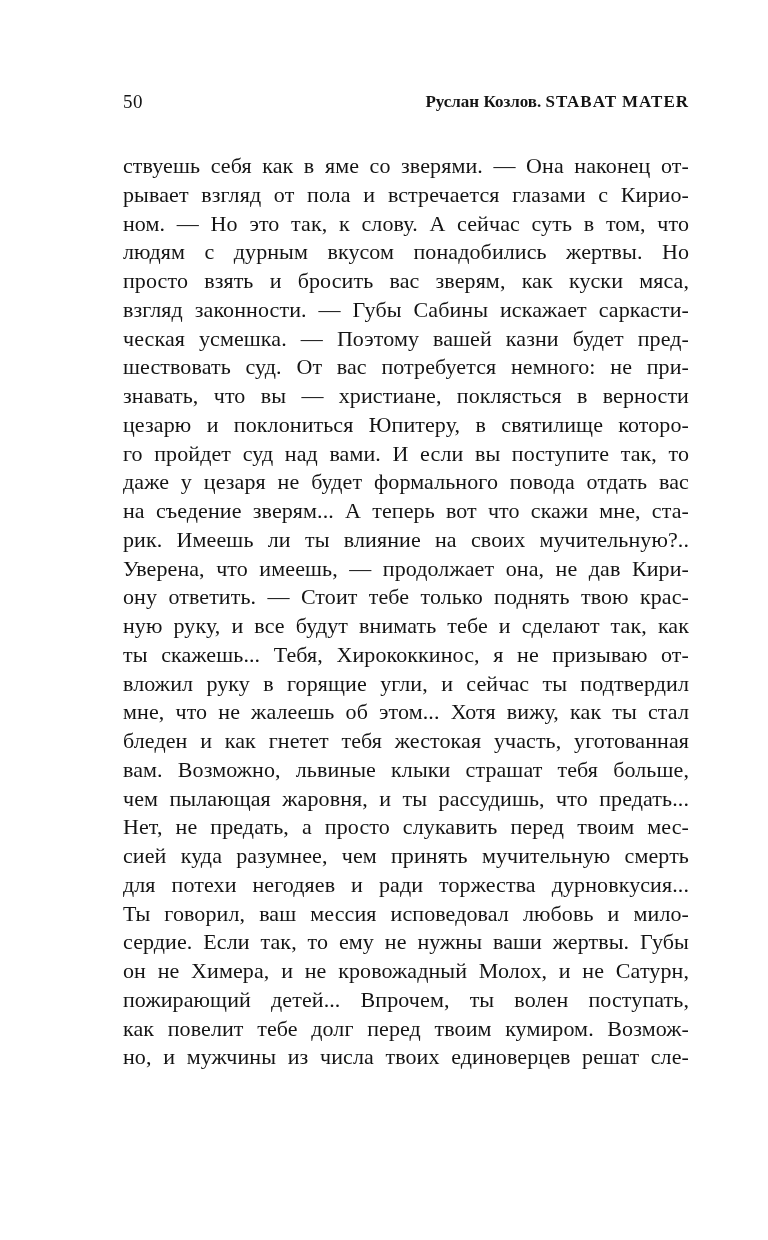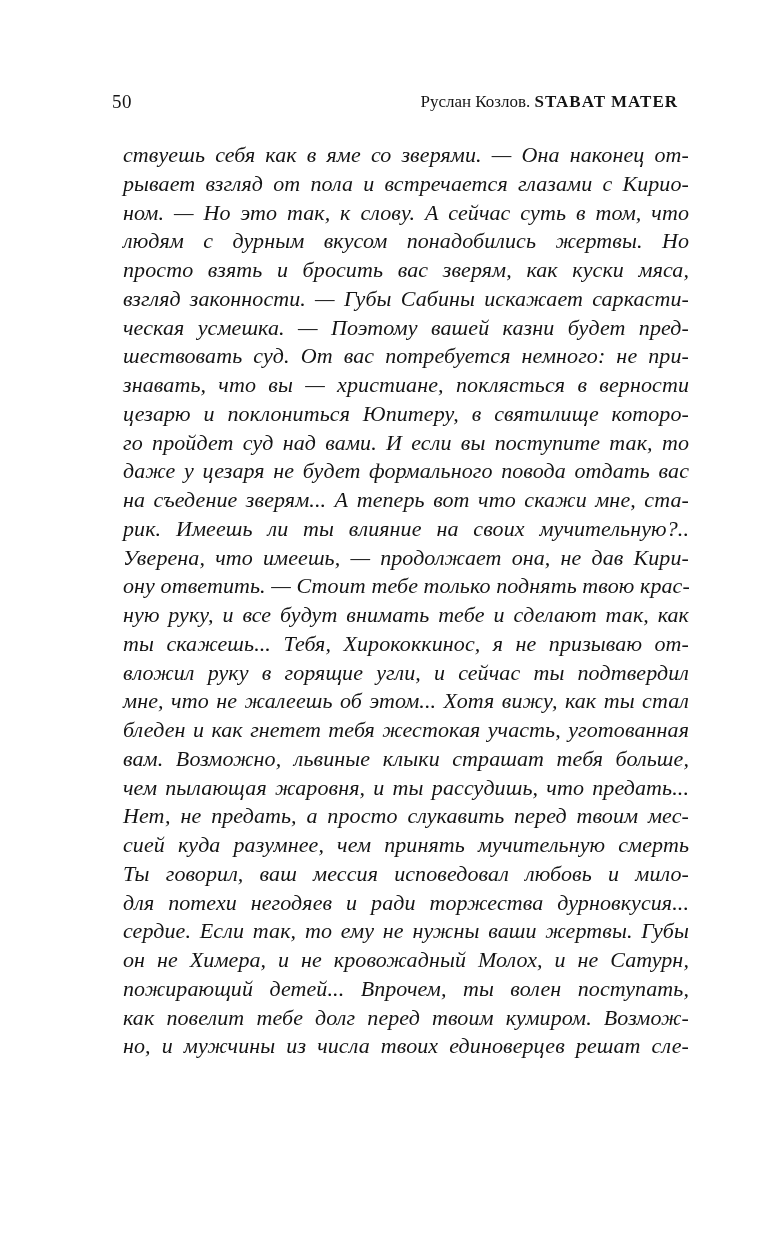--- a/index.html
+++ b/index.html
@@ -12,50 +12,49 @@
     width: 768px;
     height: 1240px;
     background: #ffffff;
     font-family: "Liberation Serif", "DejaVu Serif", serif;
     color: #141414;
     overflow: hidden;
     margin: 0 auto;
   }
   .running-header {
     position: absolute;
-    left: 112px;
+    left: 123px;
     width: 566px;
     top: 91px;
     display: flex;
     justify-content: space-between;
     align-items: flex-start;
     font-size: 17px;
     line-height: 22px;
     white-space: nowrap;
   }
   .page-number {
     font-size: 19px;
     letter-spacing: 0.5px;
   }
   .header-right {
     font-size: 17px;
   }
   .header-author {
-    font-weight: 400;
+    font-weight: 700;
   }
   .header-booktitle {
     font-weight: 700;
     letter-spacing: 1px;
   }
   .body-text {
     position: absolute;
     left: 123px;
     width: 566px;
-    top: 141px;
-    font-style: italic;
+    top: 152px;
   }
   .text-line {
     font-size: 22px;
     line-height: 28.75px;
     height: 28.75px;
     text-align: justify;
     text-align-last: justify;
     white-space: nowrap;
     letter-spacing: 0.1px;
   }
@@ -89,22 +88,22 @@
     <div class="text-line">ону ответить. — Стоит тебе только поднять твою крас-</div>
     <div class="text-line">ную руку, и все будут внимать тебе и сделают так, как</div>
     <div class="text-line">ты скажешь... Тебя, Хирококкинос, я не призываю от-</div>
     <div class="text-line">вложил руку в горящие угли, и сейчас ты подтвердил</div>
     <div class="text-line">мне, что не жалеешь об этом... Хотя вижу, как ты стал</div>
     <div class="text-line">бледен и как гнетет тебя жестокая участь, уготованная</div>
     <div class="text-line">вам. Возможно, львиные клыки страшат тебя больше,</div>
     <div class="text-line">чем пылающая жаровня, и ты рассудишь, что предать...</div>
     <div class="text-line">Нет, не предать, а просто слукавить перед твоим мес-</div>
     <div class="text-line">сией куда разумнее, чем принять мучительную смерть</div>
+    <div class="text-line">для потехи негодяев и ради торжества дурновкусия...</div>
     <div class="text-line">Ты говорил, ваш мессия исповедовал любовь и мило-</div>
-    <div class="text-line">для потехи негодяев и ради торжества дурновкусия...</div>
     <div class="text-line">сердие. Если так, то ему не нужны ваши жертвы. Губы</div>
     <div class="text-line">он не Химера, и не кровожадный Молох, и не Сатурн,</div>
     <div class="text-line">пожирающий детей... Впрочем, ты волен поступать,</div>
     <div class="text-line">как повелит тебе долг перед твоим кумиром. Возмож-</div>
     <div class="text-line">но, и мужчины из числа твоих единоверцев решат сле-</div>
   </div>
 
 </div>
 
 </body></html>

